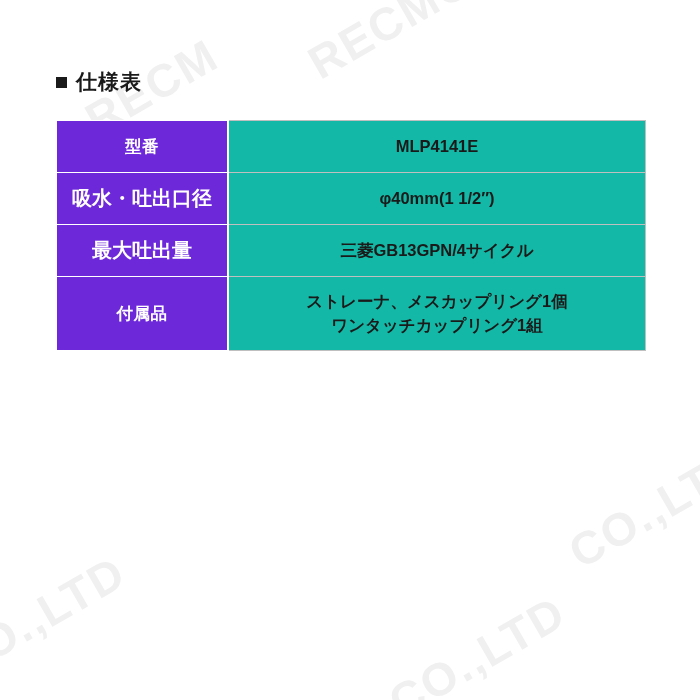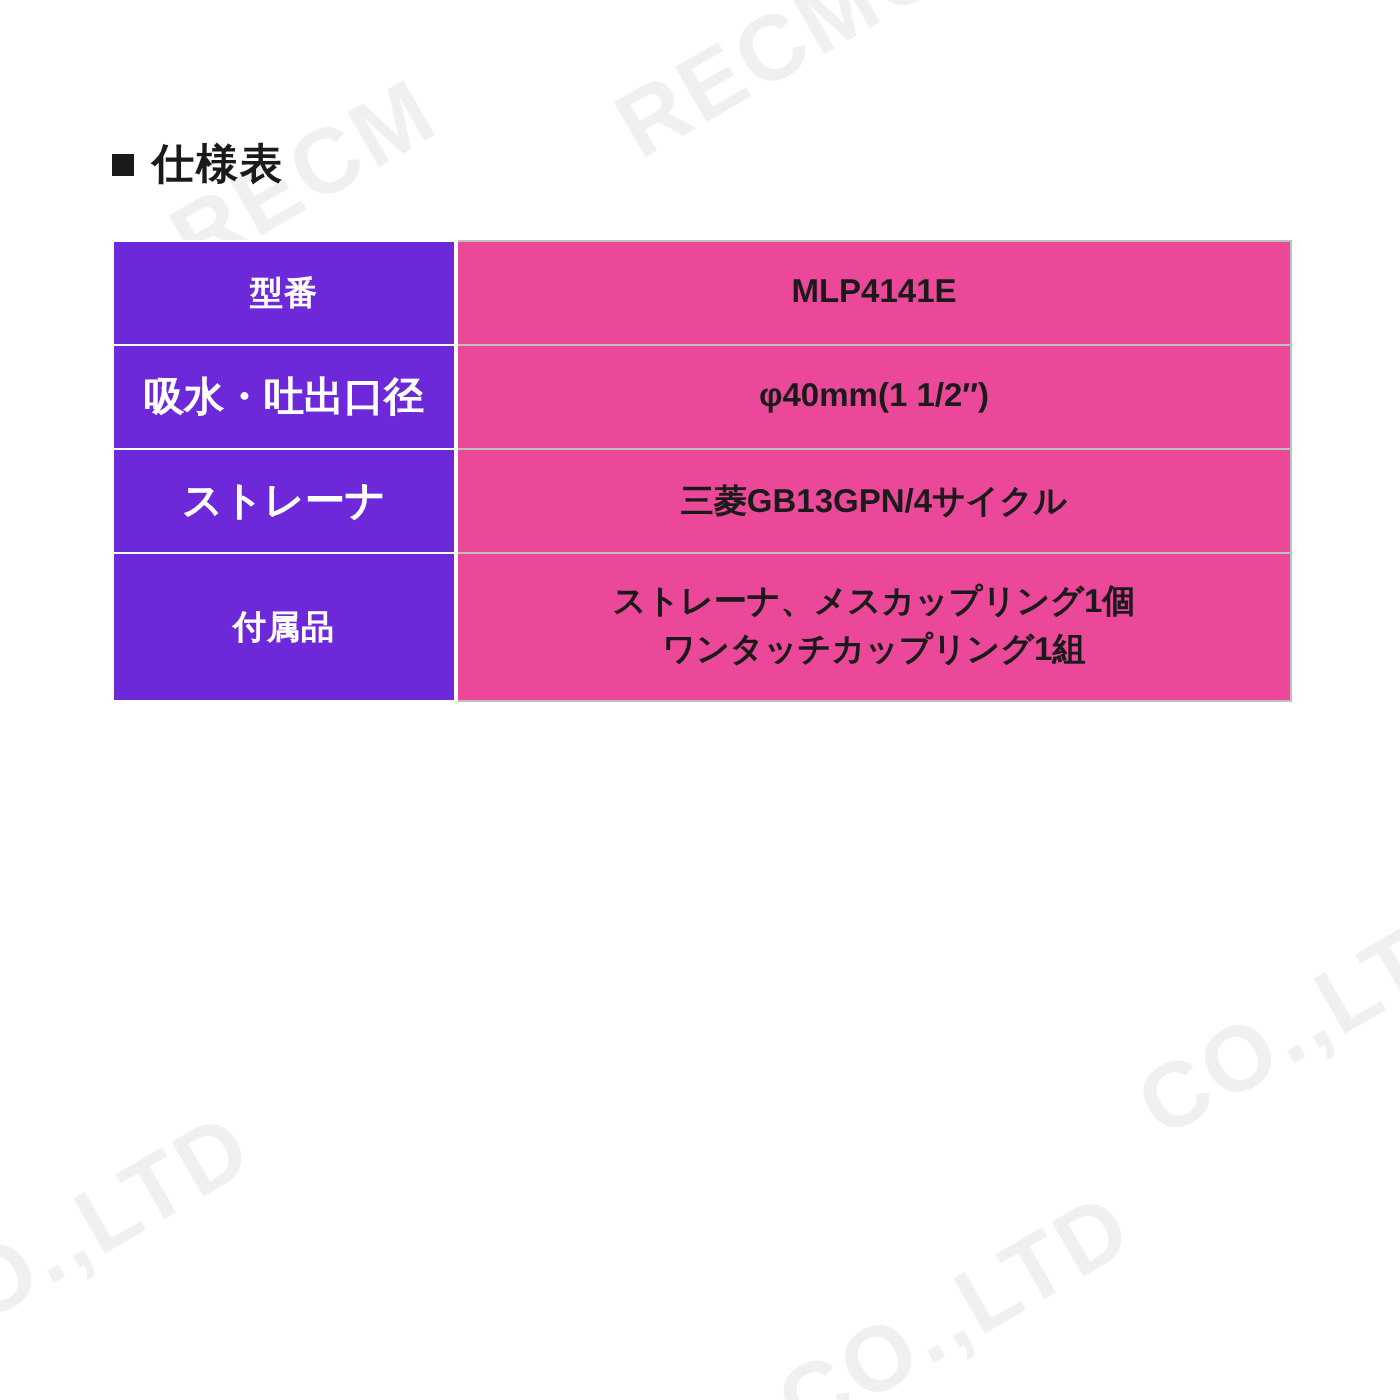--- a/index.html
+++ b/index.html
@@ -86,21 +86,21 @@
     font-size: 16.5px;
     text-align: center;
     letter-spacing: 0.5px;
     border-right: 2px solid #ffffff;
   }
   table.spec .th.small {
     font-size: 20px;
     letter-spacing: 0;
   }
   table.spec .td {
-    background: #ec4899;
+    background: #14b8a6;
     color: #1a1a1a;
     font-size: 16.5px;
     text-align: center;
     font-weight: bold;
     border: 1px solid #c9c9c9;
   }
   table.spec tr .td { border-left: none; }
   table.spec tr { height: 52px; }
   table.spec tr.tall { height: 74px; }
 
@@ -130,21 +130,21 @@
     <tbody>
       <tr>
         <td class="th">型番</td>
         <td class="td">MLP4141E</td>
       </tr>
       <tr>
         <td class="th small">吸水・吐出口径</td>
         <td class="td">φ40mm(1 1/2″)</td>
       </tr>
       <tr>
-        <td class="th small">ストレーナ</td>
+        <td class="th small">最大吐出量</td>
         <td class="td">三菱GB13GPN/4サイクル</td>
       </tr>
       <tr class="tall">
         <td class="th">付属品</td>
         <td class="td">
           <span class="val-line">ストレーナ、メスカップリング1個</span>
           <span class="val-line">ワンタッチカップリング1組</span>
         </td>
       </tr>
     </tbody>

